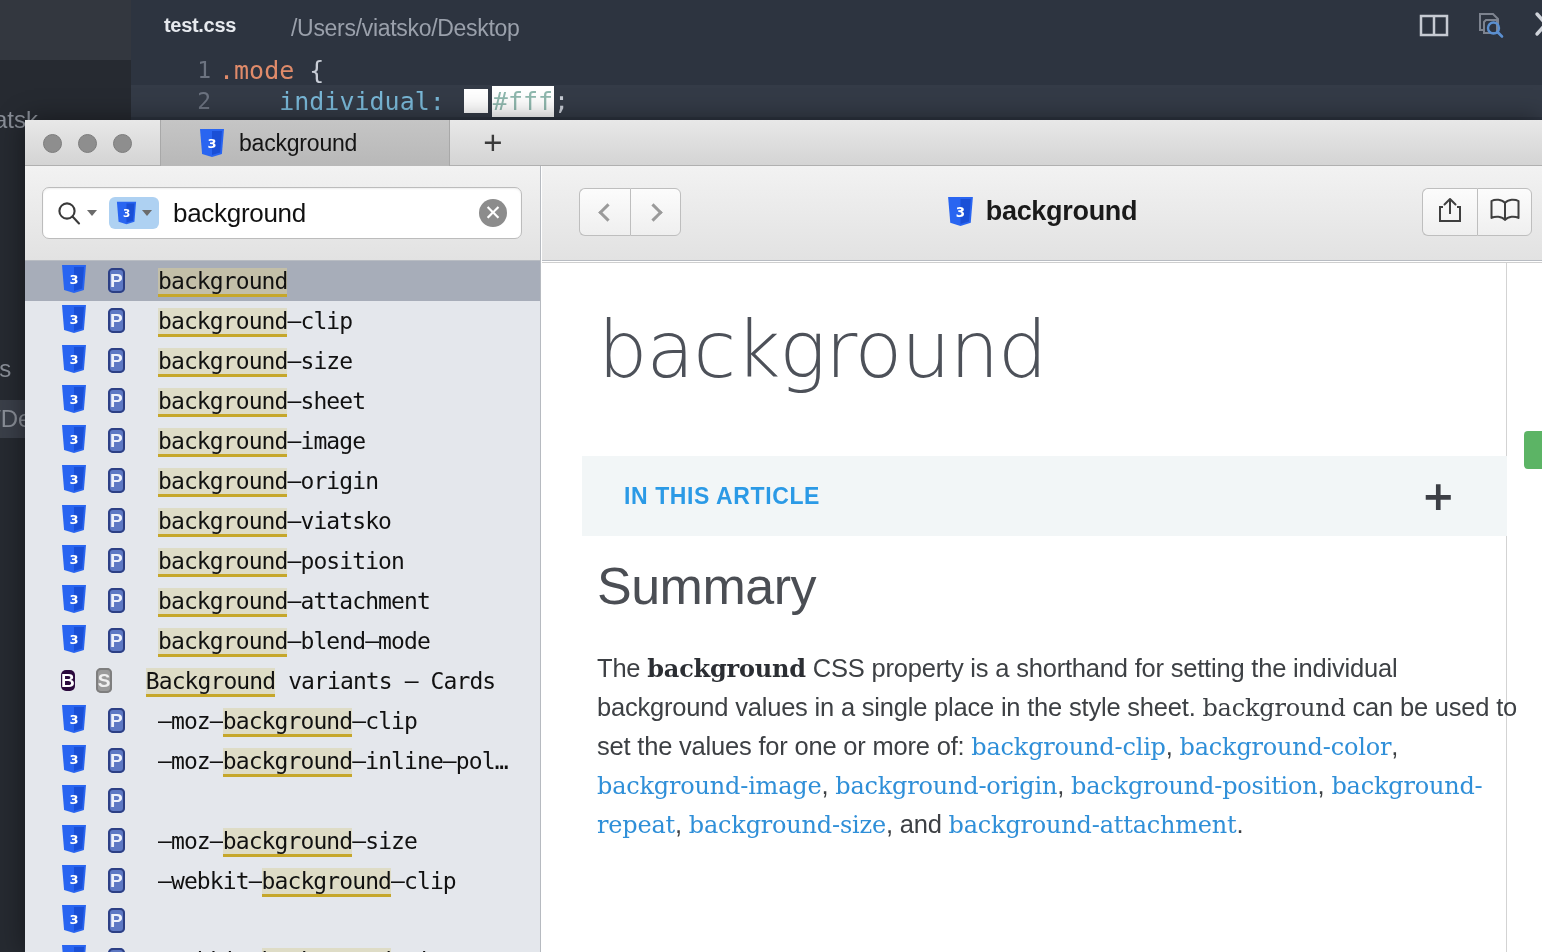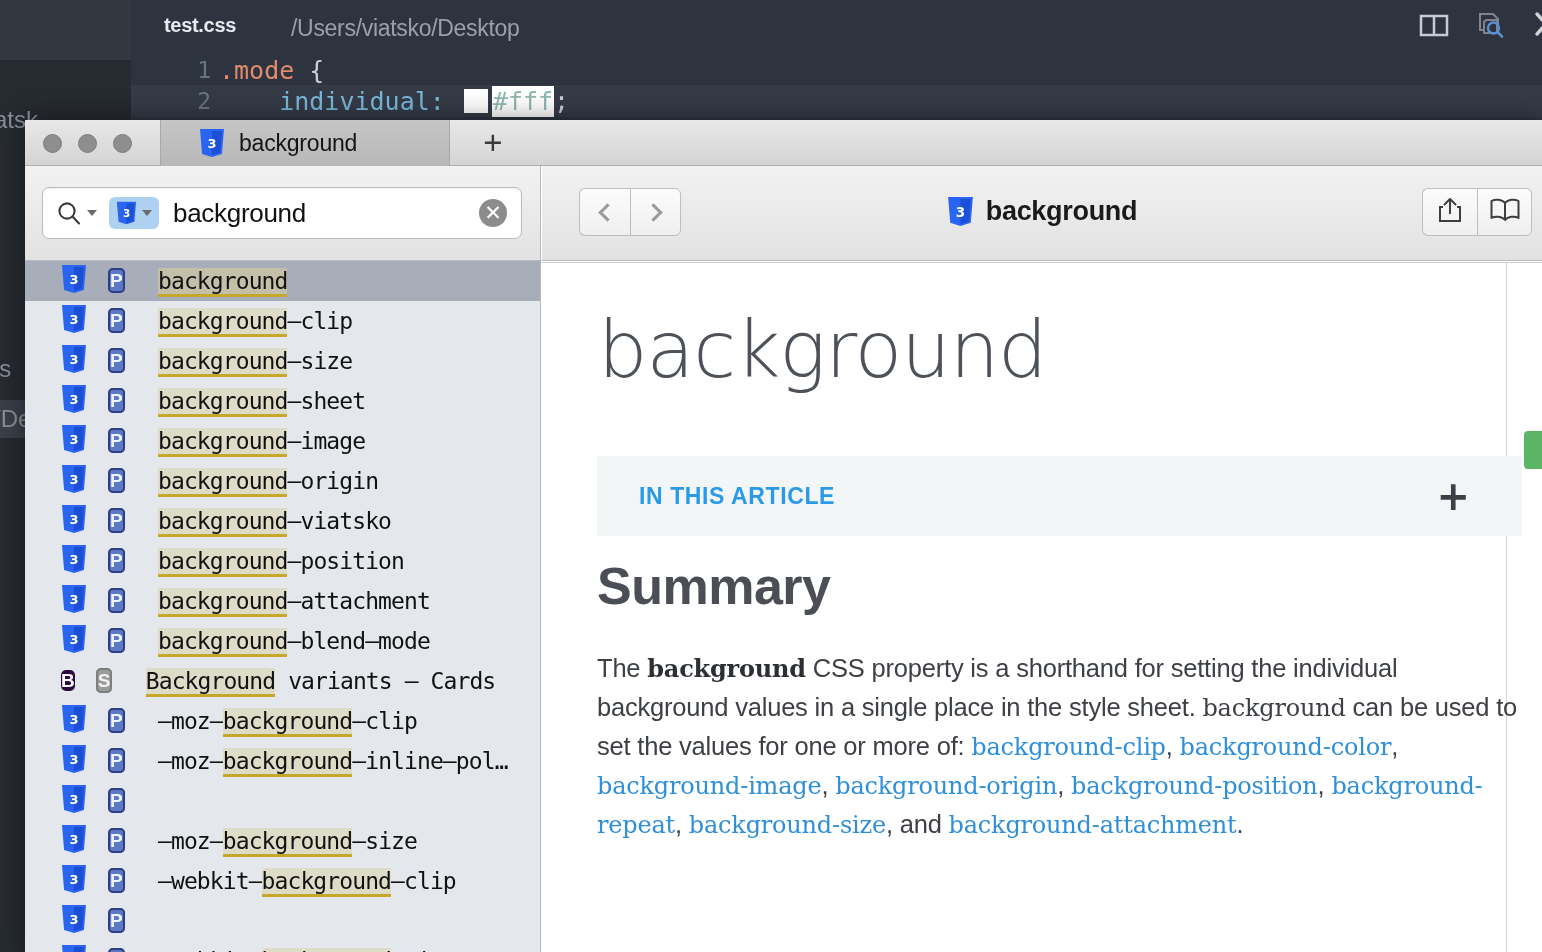--- a/index.html
+++ b/index.html
@@ -314,40 +314,40 @@
     width: 965px; bottom: 0;
     border-right: 1px solid #d3d3d3;
   }
   #doc-h1 {
     position: absolute; left: 56px; top: 42px;
     font-size: 78px; font-weight: 300; color: #4d5159;
     letter-spacing: -1px;
     font-family: "DejaVu Sans", sans-serif;
   }
   #in-this-article {
-    position: absolute; left: 55px; top: 193px;
+    position: absolute; left: 40px; top: 193px;
     width: 925px; height: 80px;
     background: #f2f6f7;
     display: flex; align-items: center;
     cursor: pointer;
   }
   #itar-label {
     margin-left: 42px;
     font-size: 23px; font-weight: 700; color: #2b9ae6;
     letter-spacing: 0.6px;
   }
   #itar-plus {
     position: absolute; right: 52px; top: 50%;
     transform: translateY(-50%);
     font-size: 40px; line-height: 0.8; color: #3c3f45; font-weight: 700;
     font-family: "DejaVu Sans", sans-serif;
   }
   #doc-h2 {
     position: absolute; left: 55px; top: 293px;
-    font-size: 52px; font-weight: 700; color: #4b4e54;
+    font-size: 52px; font-weight: 400; color: #4b4e54;
     letter-spacing: -0.5px;
   }
   #doc-para {
     position: absolute; left: 55px; top: 386px;
     width: 925px;
     font-size: 25.5px; line-height: 38px;
     color: #3d4044;
     letter-spacing: -0.2px;
   }
   #doc-para code {

